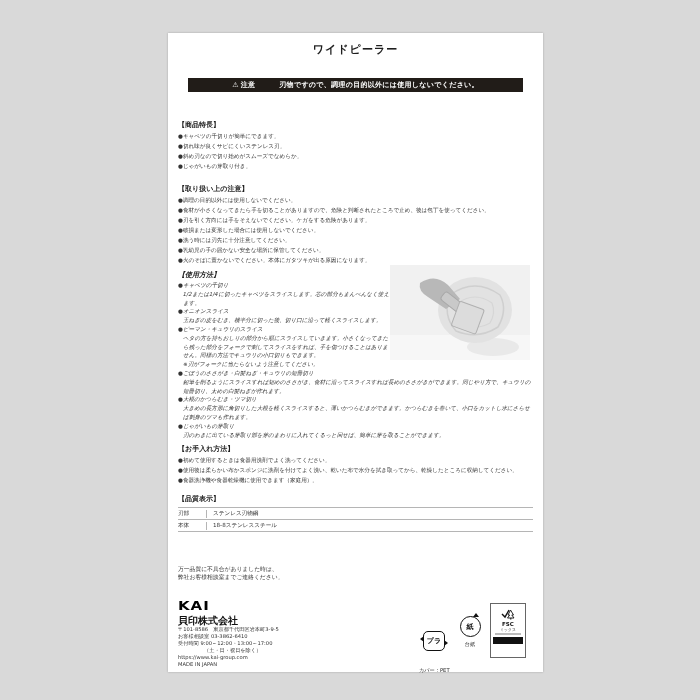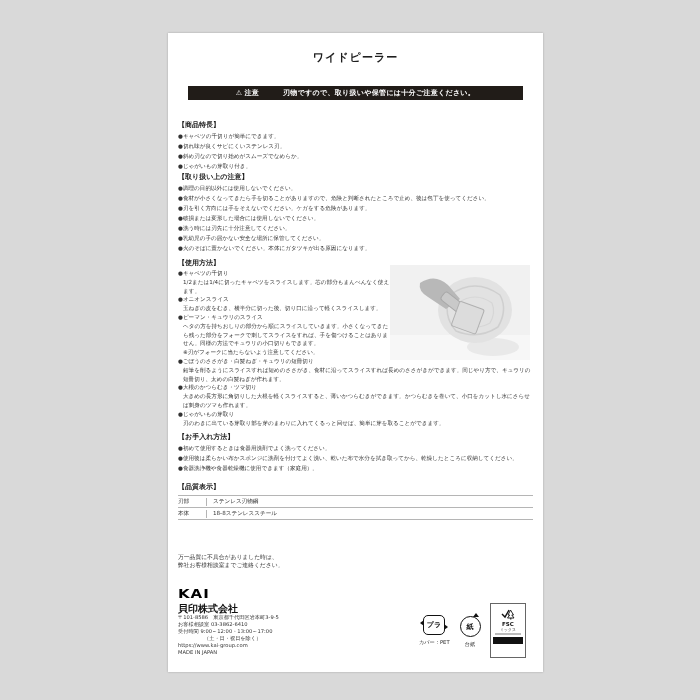--- a/index.html
+++ b/index.html
@@ -6,36 +6,36 @@
   .canvas{
     position:relative;width:700px;height:700px;background:#d9d9d9;
     font-family:"DejaVu Sans",sans-serif;color:#2b2b2b;overflow:hidden;
   }
   .page{
     position:absolute;left:168px;top:33px;width:375px;height:639px;
     background:#ffffff;box-shadow:0 0 2px rgba(0,0,0,.25);
     box-sizing:border-box;padding:0 10px;
   }
   .title{
-    margin:8px;padding-top:9px;text-align:center;
+    margin:0;padding-top:9px;text-align:center;
     font-size:11px;font-weight:bold;letter-spacing:1px;color:#1e1e1e;
   }
   .warning-bar{
     margin:21px 10px 0 10px;height:14px;background:#211c18;color:#ffffff;
     display:flex;align-items:center;justify-content:center;
     font-size:7px;font-weight:bold;letter-spacing:.3px;
   }
   .warning-bar .w-icon{font-size:7px;margin-right:2px;}
   .warning-bar .w-label{margin-right:24px;}
   h2.sec{
     margin:0;font-size:7px;font-weight:bold;color:#1e1e1e;line-height:12px;
   }
-  .sec-features{margin-top:19px;}
-  .sec-handling{}
-  .sec-usage{margin-top:4px;}
+  .sec-features{margin-top:27px;}
+  .sec-handling{margin-top:12px;}
+  .sec-usage{margin-top:4px;font-style:italic;}
   .sec-care{margin-top:4px;}
   .sec-quality{margin-top:8px;}
   .b-line{font-size:5.6px;line-height:10px;color:#333;}
   .u-item{font-size:5.6px;line-height:8.8px;color:#333;}
   .u-item .u-title{display:block;}
   .u-item .u-body{display:block;padding-left:5px;}
   .u-item .u-note{display:block;padding-left:5px;}
   .narrow .u-body,.narrow .u-note{max-width:207px;}
   .narrow .u-title{max-width:212px;}
   .photo{
@@ -53,21 +53,21 @@
     line-height:14px;
   }
   .co-name{font-size:10px;font-weight:bold;color:#111;line-height:10px;margin-top:2px;}
   .co-line{font-size:5.2px;line-height:7px;color:#333;}
   .co-line.indent{padding-left:26px;}
   .marks{position:absolute;left:0;top:0;width:100%;height:100%;pointer-events:none;}
   .mark{position:absolute;text-align:center;}
   .mark-pla{left:251px;top:582px;width:30px;}
   .mark-paper{left:289px;top:583px;width:26px;}
   .pla-box{
-    width:20px;height:18px;margin:0 auto;border:1.6px solid #111;border-radius:5px;
+    width:20px;height:18px;margin:16px auto;border:1.6px solid #111;border-radius:5px;
     display:flex;align-items:center;justify-content:center;
     font-size:7px;font-weight:bold;color:#111;position:relative;
   }
   .pla-box .arrow-tl{position:absolute;left:-4px;top:4px;width:0;height:0;
     border-top:3px solid transparent;border-bottom:3px solid transparent;border-right:4px solid #111;}
   .pla-box .arrow-br{position:absolute;right:-4px;bottom:4px;width:0;height:0;
     border-top:3px solid transparent;border-bottom:3px solid transparent;border-left:4px solid #111;}
   .paper-box{
     width:19px;height:19px;margin:0 auto;border:1.8px solid #111;border-radius:50%;
     display:flex;align-items:center;justify-content:center;
@@ -90,21 +90,21 @@
 <body>
 
 <div class="canvas">
   <div class="page">
 
     <h1 class="title">ワイドピーラー</h1>
 
     <div class="warning-bar">
       <span class="w-icon">⚠</span>
       <span class="w-label">注意</span>
-      <span class="w-text">刃物ですので、取り扱いや保管には十分ご注意ください。</span>
+      <span class="w-text">刃物ですので、調理の目的以外には使用しないでください。</span>
     </div>
 
     <section class="sec-features">
       <h2 class="sec">【商品特長】</h2>
       <div class="b-line">●キャベツの千切りが簡単にできます。</div>
       <div class="b-line">●切れ味が良くサビにくいステンレス刃。</div>
       <div class="b-line">●斜め刃なので切り始めがスムーズでなめらか。</div>
       <div class="b-line">●じゃがいもの芽取り付き。</div>
     </section>
 

